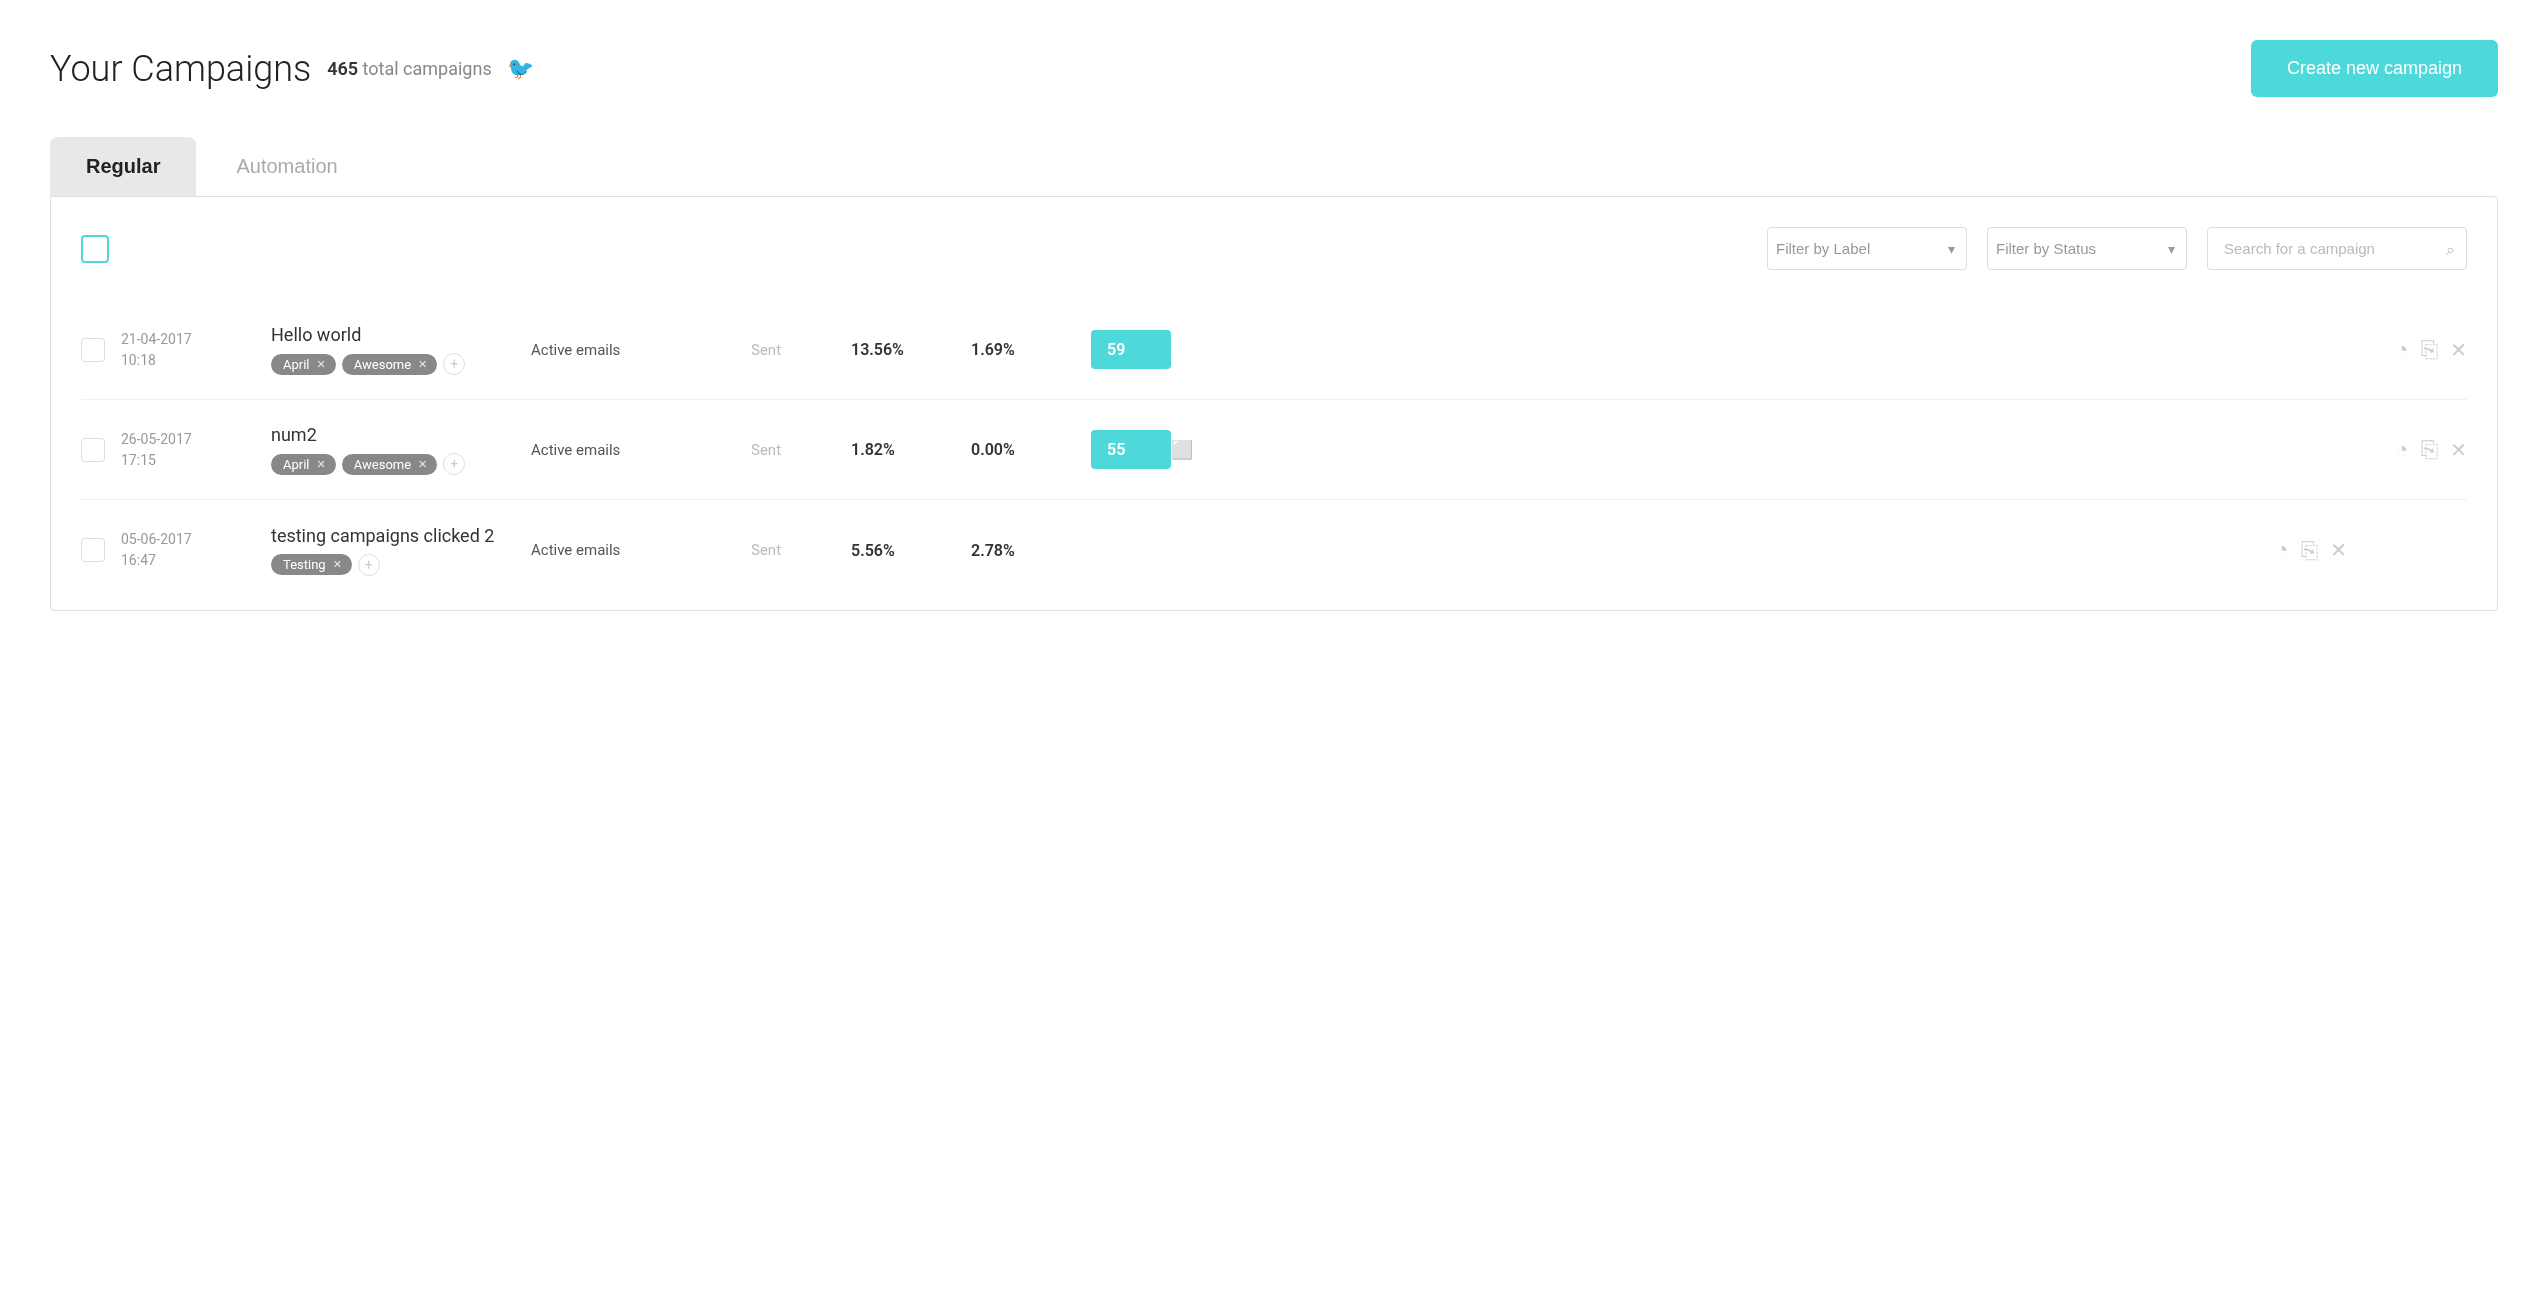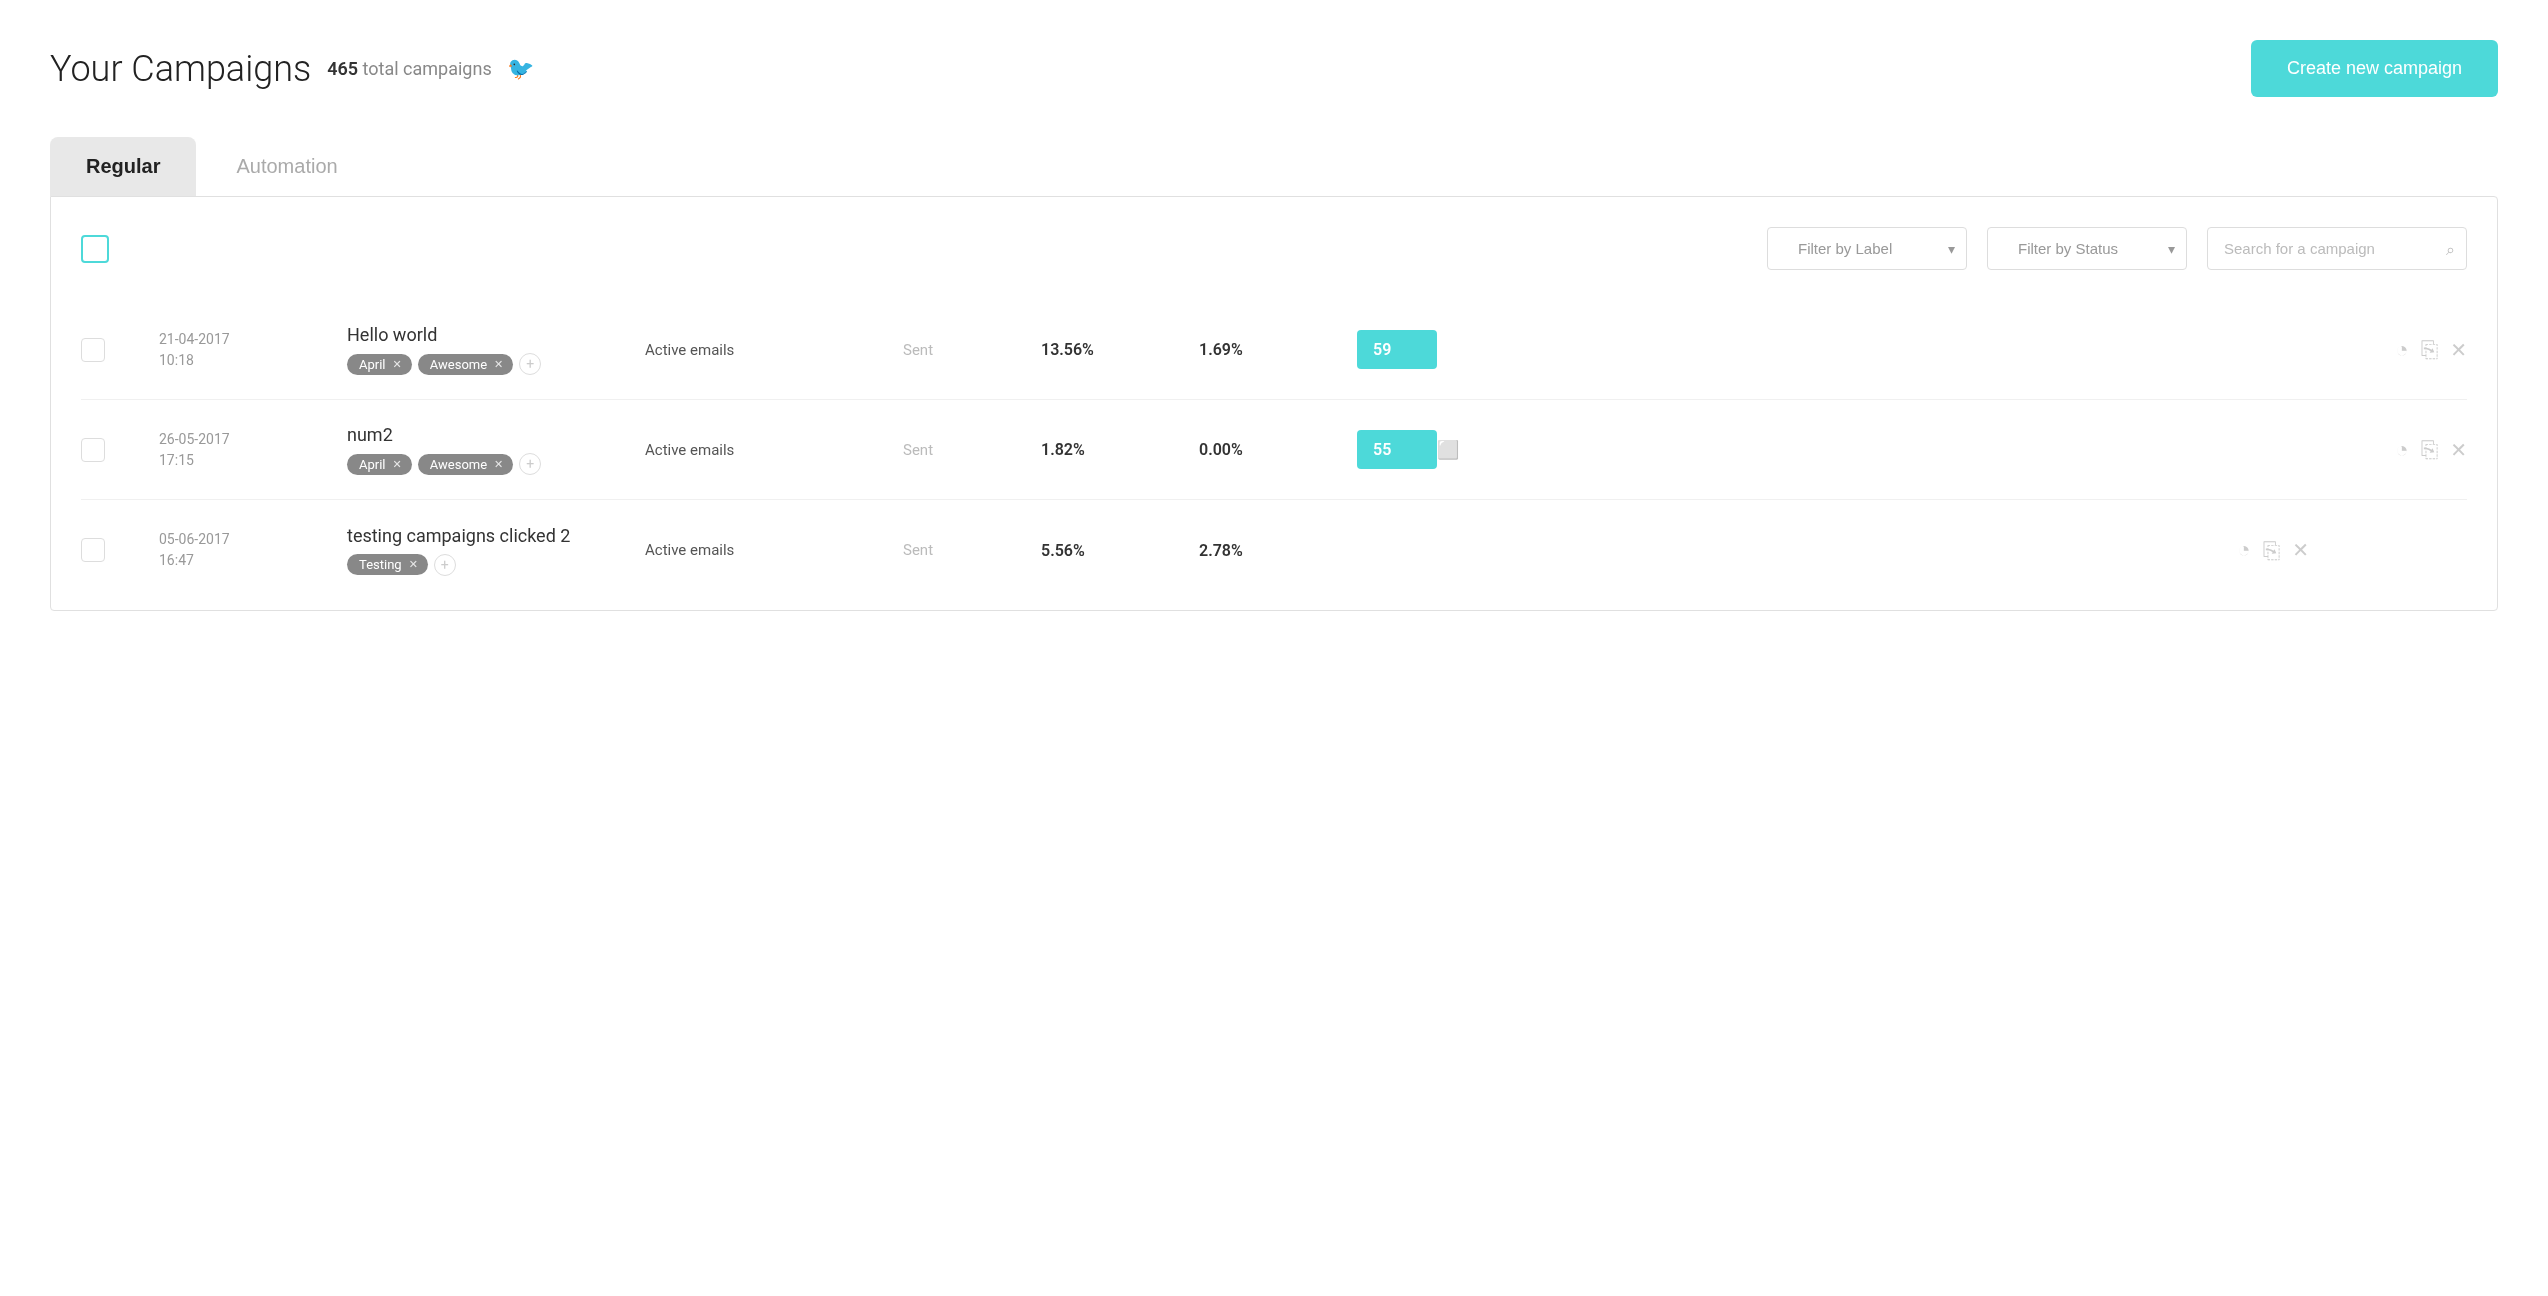--- a/index.html
+++ b/index.html
@@ -117,21 +117,21 @@
       background: #fff;
     }
 
     .filter-spacer {
       flex: 1;
     }
 
     .filter-select {
       border: 1px solid #ddd;
       border-radius: 4px;
-      padding: 12px 40px 12px 30px;
+      padding: 12px 40px 12px 8px;
       font-size: 15px;
       color: #999;
       background: #fff;
       appearance: none;
       -webkit-appearance: none;
       cursor: pointer;
       min-width: 200px;
       position: relative;
     }
 
@@ -209,21 +209,20 @@
     }
 
     
     .table-row {
       display: grid;
       grid-template-columns: 40px 150px 260px 220px 100px 120px 120px 1fr 120px;
       align-items: center;
       padding: 24px 0;
       border-bottom: 1px solid #f0f0f0;
       min-height: 100px;
-      gap: 38px;
     }
 
     .table-row:last-child {
       border-bottom: none;
     }
 
     .row-checkbox {
       width: 24px;
       height: 24px;
       border: 1px solid #ddd;

